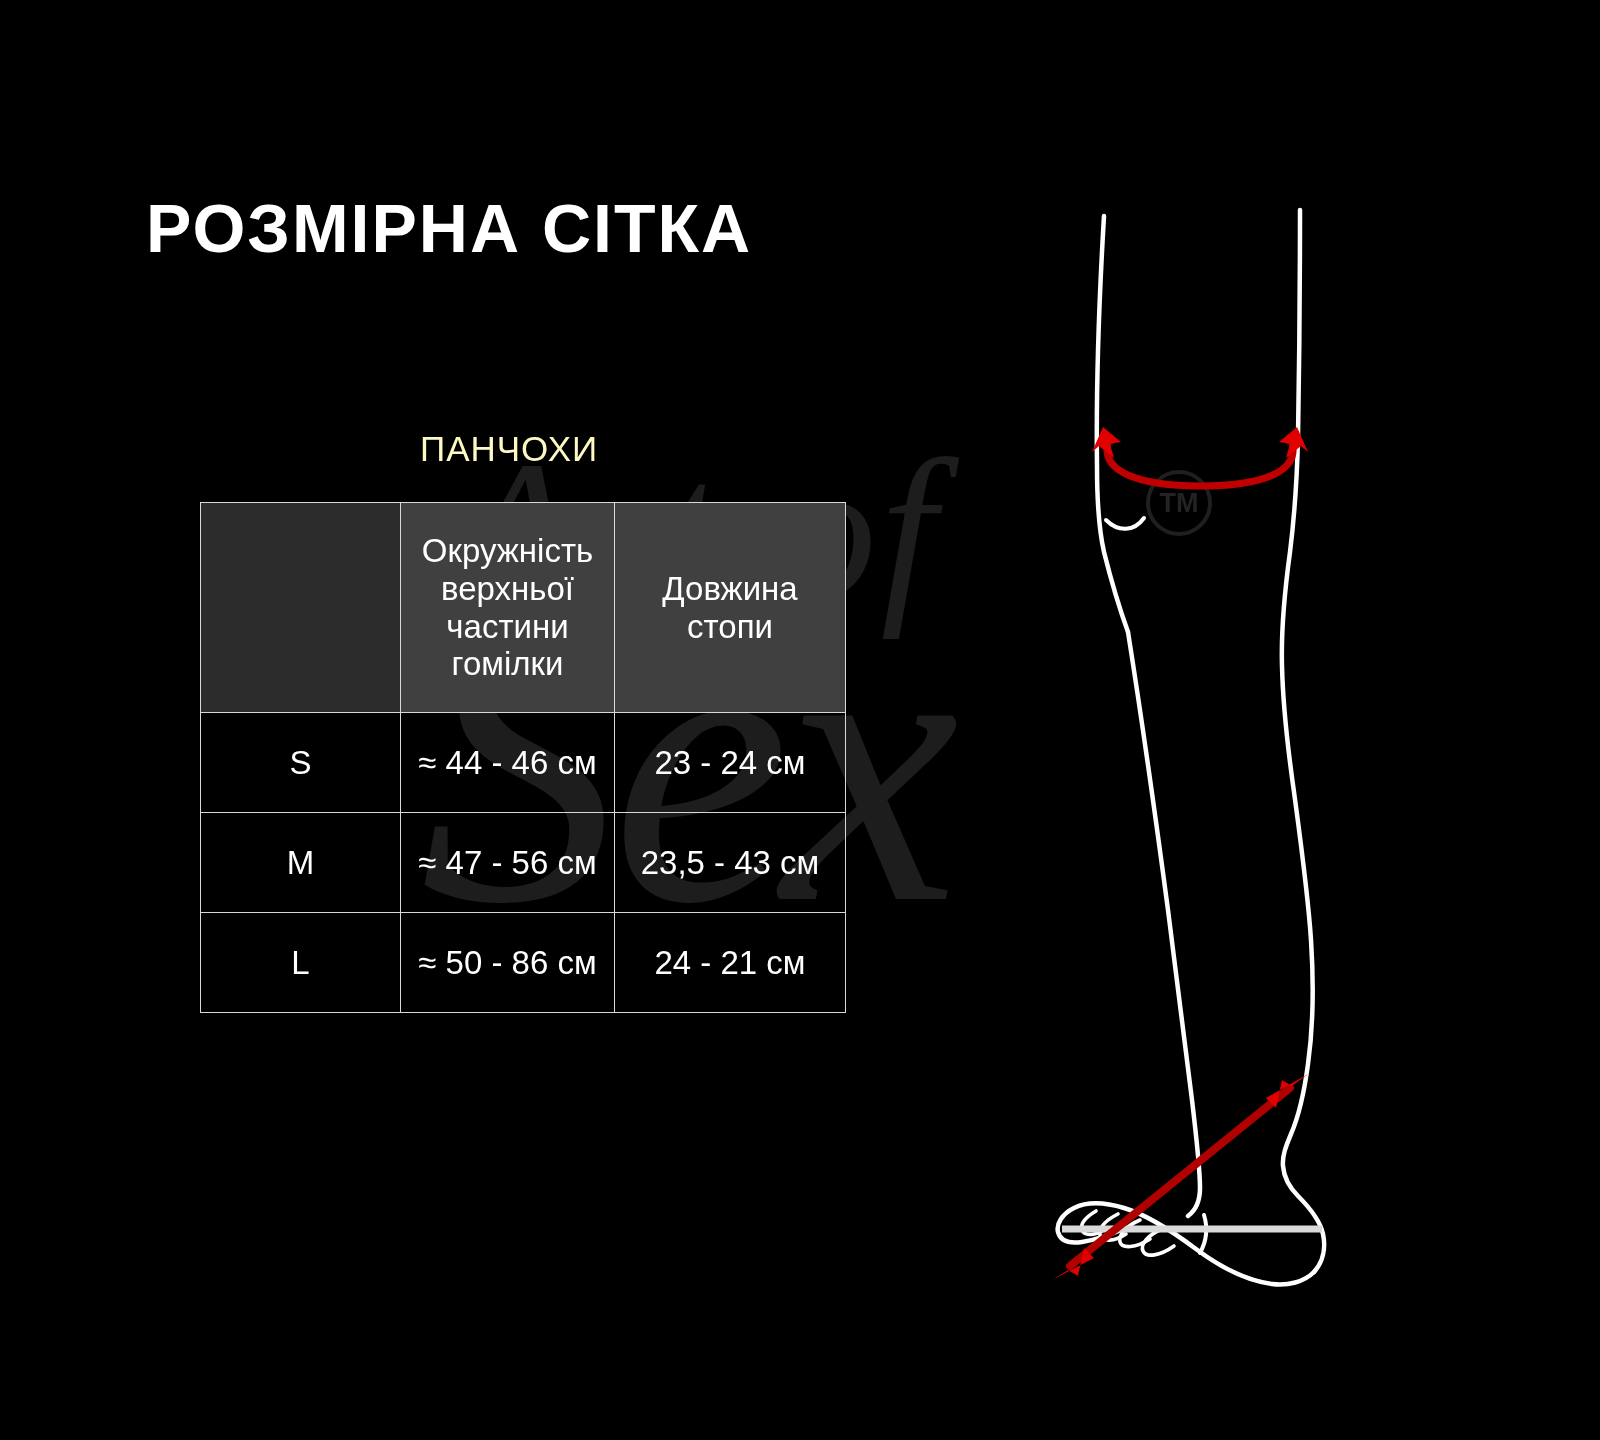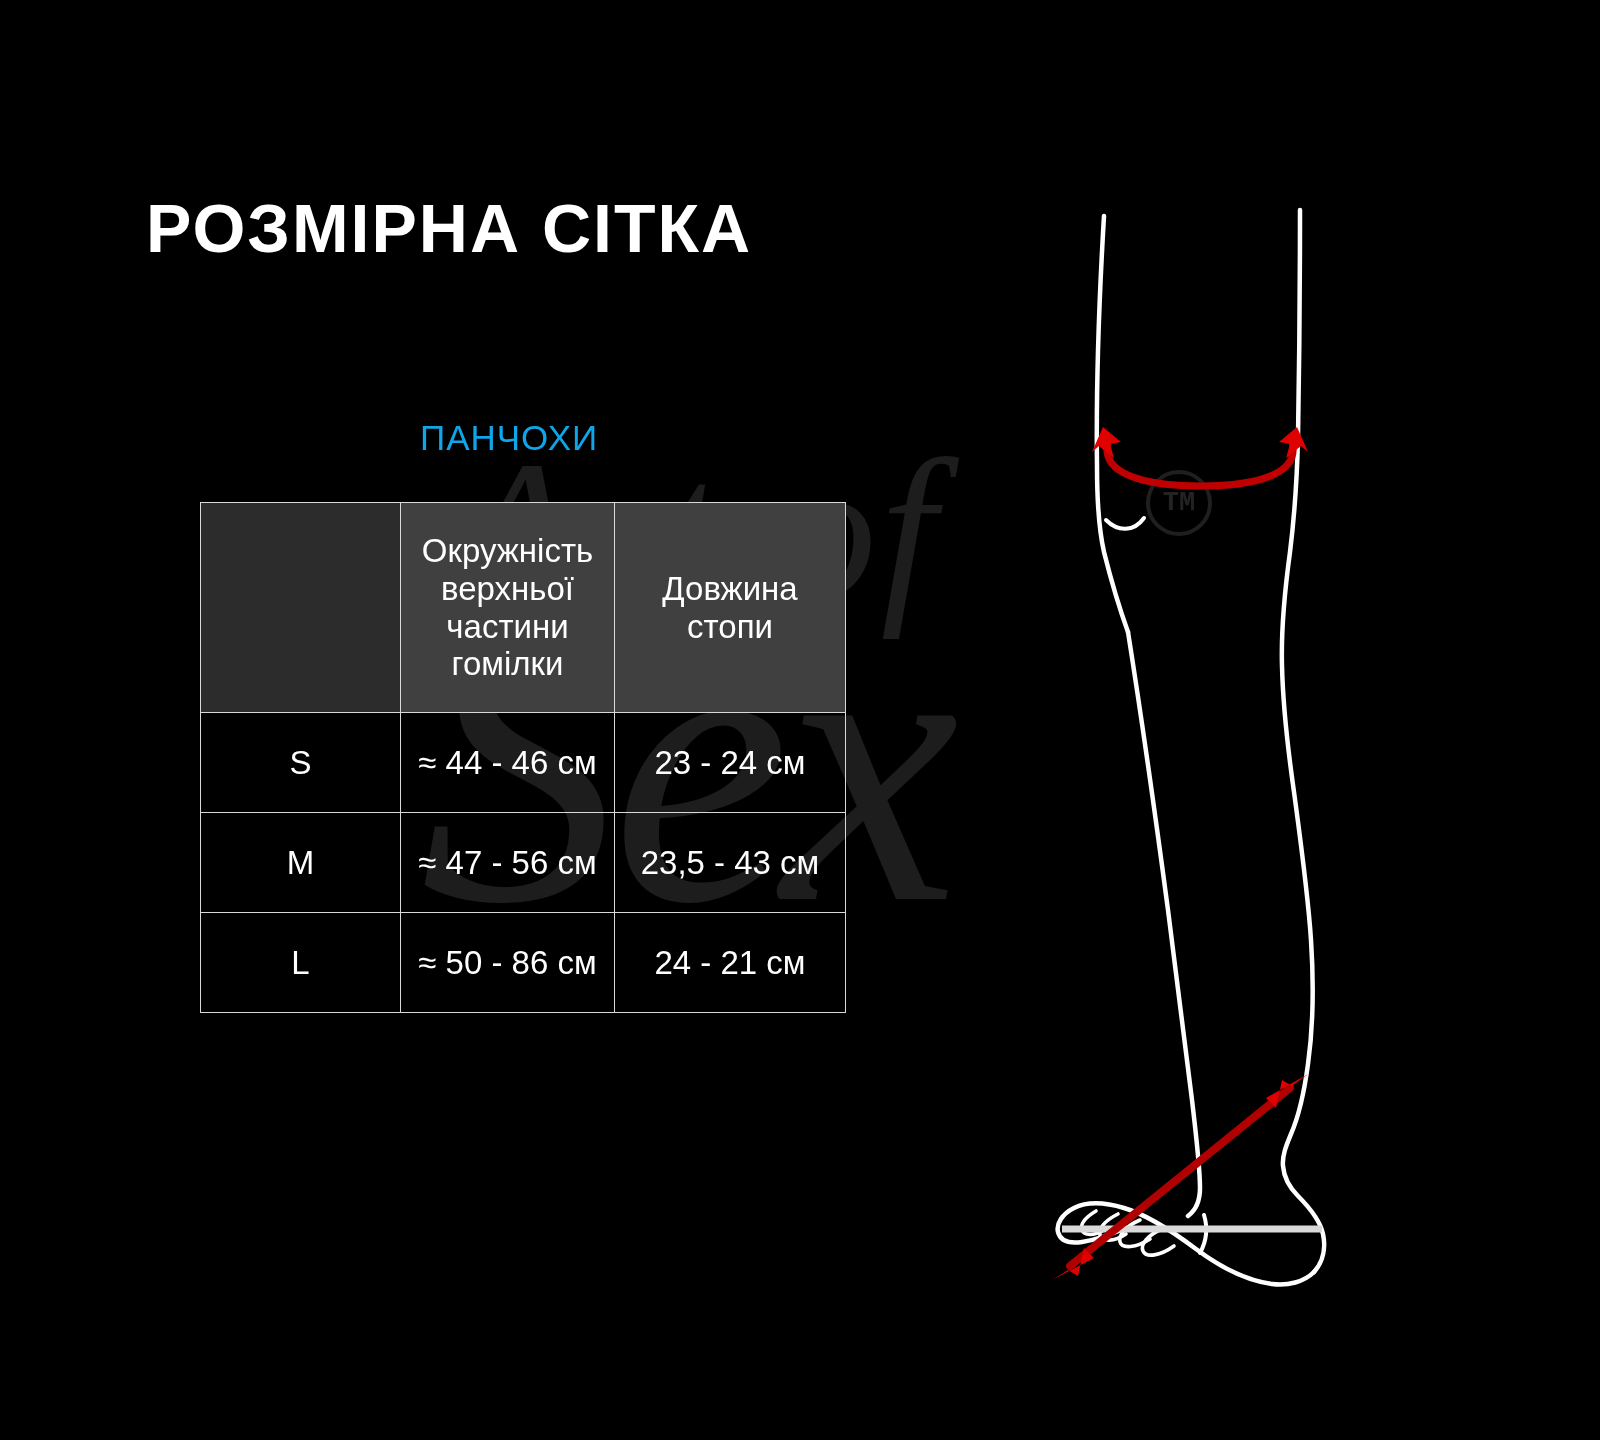--- a/index.html
+++ b/index.html
@@ -55,21 +55,21 @@
     width: 66px;
     height: 66px;
     border: 4px solid #1f1f1f;
     border-radius: 50%;
     box-sizing: border-box;
     display: flex;
     align-items: center;
     justify-content: center;
   }
   #wm-tm-badge span {
-    font-family: Liberation Mono, monospace;
+    font-family: Liberation Sans, sans-serif;
     font-size: 27px;
     font-weight: 700;
     color: #232323;
     font-style: normal;
     letter-spacing: 0px;
   }
 
   
   #page-title {
     position: absolute;
@@ -79,24 +79,24 @@
     font-weight: 700;
     letter-spacing: 2px;
     color: #ffffff;
     white-space: nowrap;
   }
 
   
   #section-label {
     position: absolute;
     left: 420px;
-    top: 418px;
+    top: 429px;
     font-size: 35px;
     font-weight: 400;
-    color: #0ea5e9;
+    color: #fef9c3;
     letter-spacing: 1px;
     white-space: nowrap;
   }
 
   
   #size-table {
     position: absolute;
     left: 200px;
     top: 502px;
     width: 645px;

